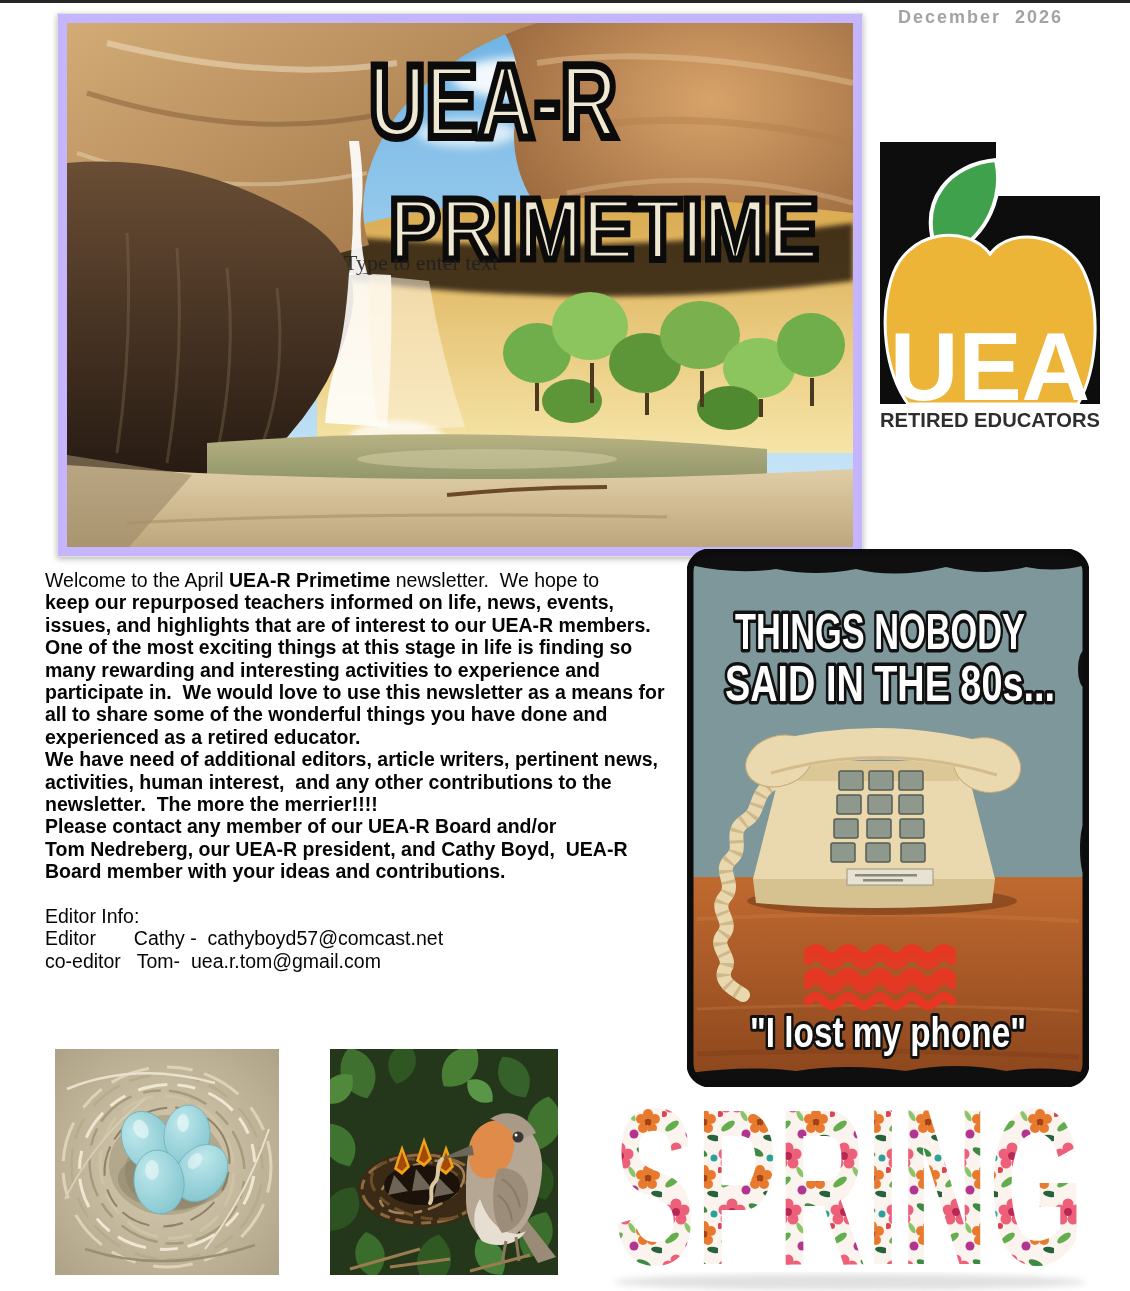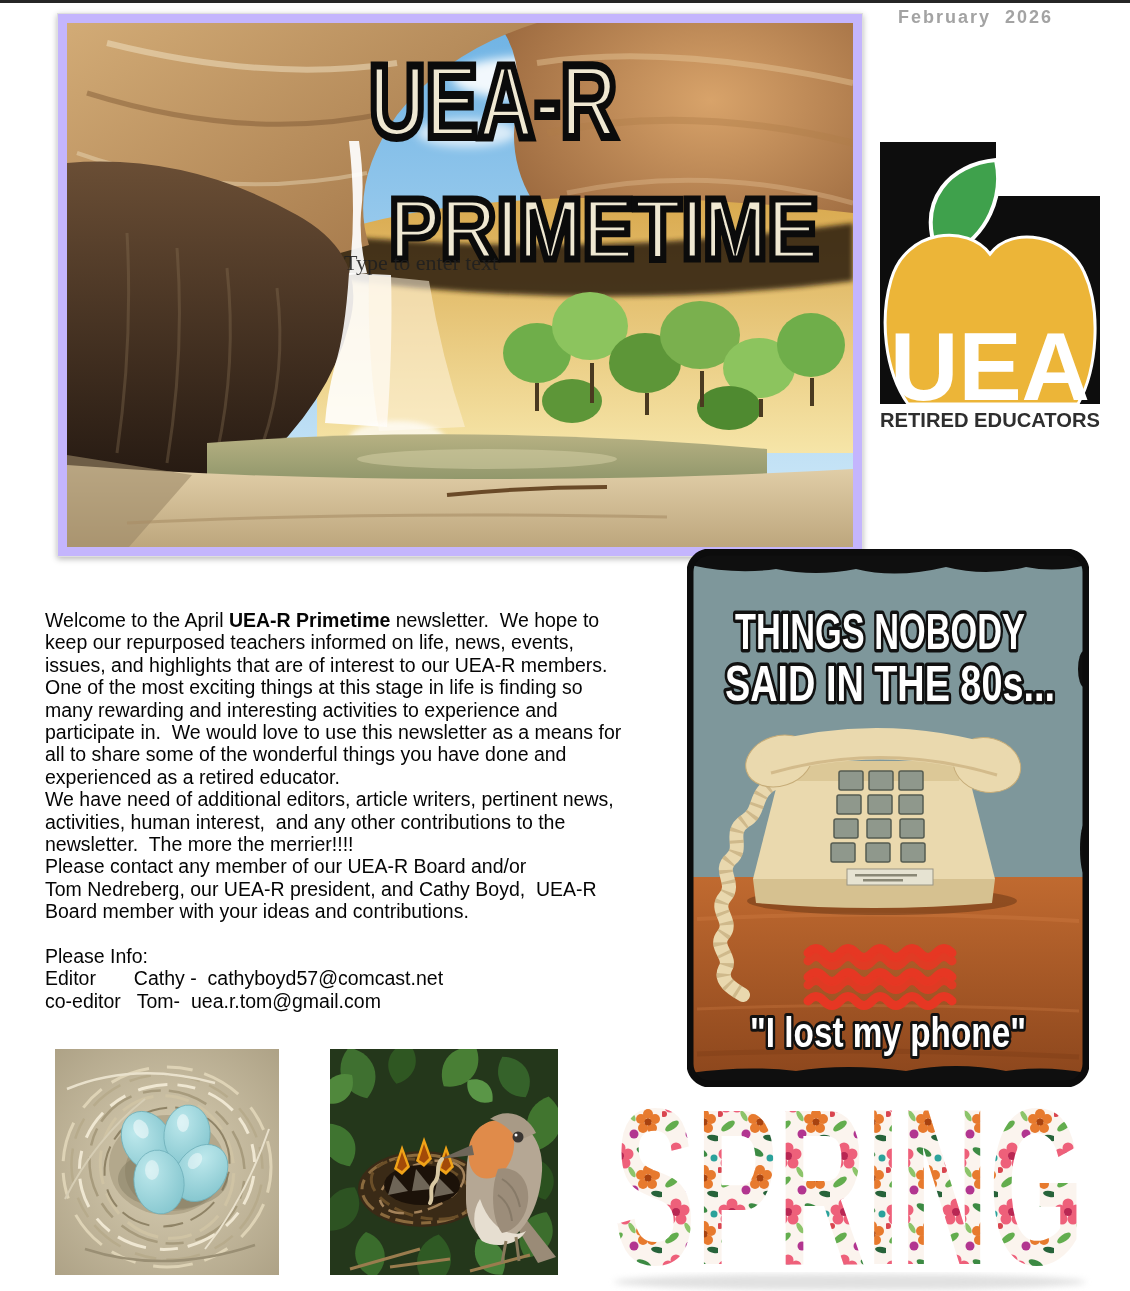--- a/index.html
+++ b/index.html
@@ -5,36 +5,36 @@
   html,body{margin:0;padding:0;background:#ffffff;}
   .page{position:relative;width:1130px;height:1291px;background:#fff;overflow:hidden;
         font-family:"Liberation Sans",sans-serif;color:#000;}
   .topline{position:absolute;top:0;left:0;width:100%;height:3px;background:#262626;}
   .issue-date{position:absolute;top:7px;left:898px;font-size:18px;font-weight:bold;
         color:#a3a3a3;letter-spacing:2px;white-space:pre;}
   .photo-frame{position:absolute;left:57px;top:13px;width:786px;height:524px;background:#c4b5fd;
         padding:9px;border:1px solid #dedede;box-shadow:0 2px 6px rgba(0,0,0,.28);}
   .uea-logo{position:absolute;left:878px;top:138px;}
   .article{position:absolute;left:45px;top:569px;width:650px;font-size:19.5px;
-        line-height:22.4px;color:#050505;margin-top:40px;}
+        line-height:22.4px;color:#050505;}
   .article .lead{white-space:pre;}
-  .article .bodylines{white-space:pre-wrap;}
+  .article .bodylines{white-space:pre-wrap;font-weight:bold;}
   .article .contact{white-space:pre-wrap;margin-top:22px;}
   .meme{position:absolute;left:687px;top:549px;}
   .nest{position:absolute;left:55px;top:1049px;}
   .bird{position:absolute;left:330px;top:1049px;}
   .spring{position:absolute;left:606px;top:1086px;}
   svg text{font-family:"Liberation Sans",sans-serif;}
 </style>
 </head>
 <body>
 
 <div class="page">
   <div class="topline"></div>
-  <div class="issue-date">February  2026</div>
+  <div class="issue-date">December  2026</div>
 
   <div class="photo-frame">
     <svg width="786" height="524" viewBox="0 0 786 524">
       <defs>
         <linearGradient id="sky" x1="0" y1="0" x2="0" y2="1">
           <stop offset="0" stop-color="#6fb3e4"></stop>
             <stop offset="1" stop-color="#d3ebf9"></stop>
         </linearGradient>
         <linearGradient id="tanRock" x1="0" y1="0" x2="1" y2="1">
           <stop offset="0" stop-color="#d2ab76"></stop>
@@ -152,21 +152,21 @@
 many rewarding and interesting activities to experience and
 participate in.  We would love to use this newsletter as a means for
 all to share some of the wonderful things you have done and
 experienced as a retired educator.
 We have need of additional editors, article writers, pertinent news,
 activities, human interest,  and any other contributions to the
 newsletter.  The more the merrier!!!!
 Please contact any member of our UEA-R Board and/or
 Tom Nedreberg, our UEA-R president, and Cathy Boyd,  UEA-R
 Board member with your ideas and contributions.</div>
-    <div class="contact"><span>Please Info:</span>
+    <div class="contact"><span>Editor Info:</span>
 <span>Editor       Cathy -  cathyboyd57@comcast.net
 co-editor   Tom-  uea.r.tom@gmail.com</span></div>
   </div>
 
   <svg class="meme" width="402" height="538" viewBox="0 0 402 538">
     <defs>
       <linearGradient id="tableGrad" x1="0" y1="0" x2="0" y2="1">
         <stop offset="0" stop-color="#c06a30"></stop>
           <stop offset="1" stop-color="#8a451c"></stop>
       </linearGradient>

